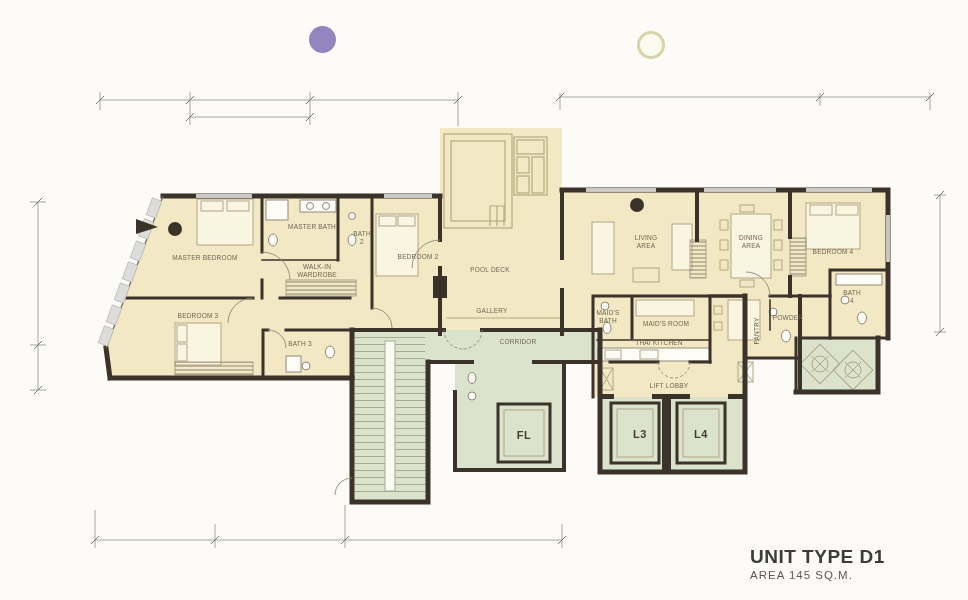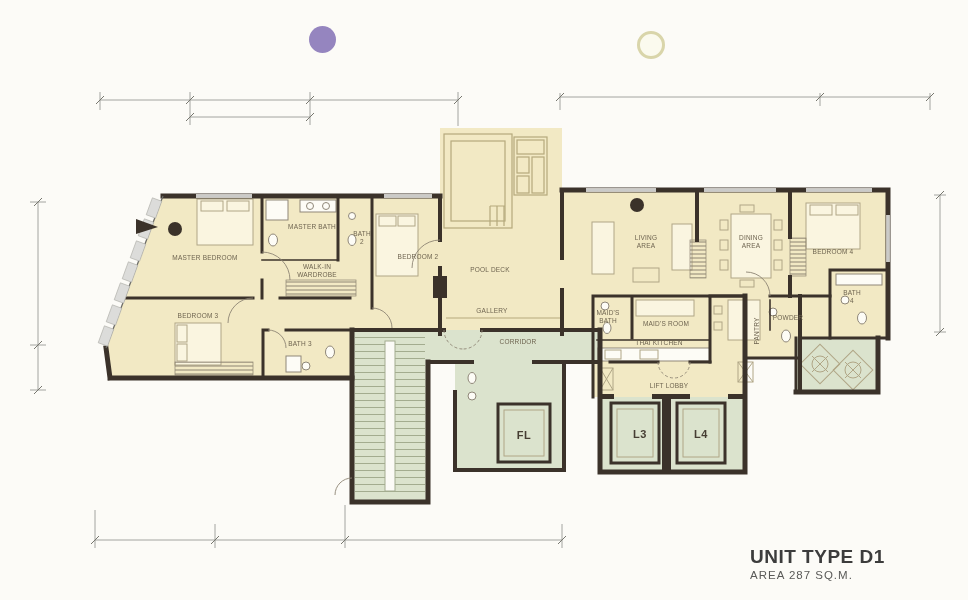--- a/index.html
+++ b/index.html
@@ -292,15 +292,15 @@
       <div class="room-label" style="left: 666px; top: 324px; transform: translate(-50%, -50%);">MAID'S ROOM</div>
       <div class="room-label" style="left: 659px; top: 343px; transform: translate(-50%, -50%);">THAI KITCHEN</div>
       <div class="room-label" style="left: 669px; top: 386px; transform: translate(-50%, -50%);">LIFT LOBBY</div>
       <div class="room-label lift" style="left: 524px; top: 436px; transform: translate(-50%, -50%);">FL</div>
       <div class="room-label lift" style="left: 636px; top: 435px; transform: translate(-50%, -50%); padding-left: 8px;">L3</div>
       <div class="room-label lift" style="left: 701px; top: 435px; transform: translate(-50%, -50%);">L4</div>
     </div>
 
   <div class="title-block">
     <div class="unit-type">UNIT TYPE D1</div>
-    <div class="unit-area">AREA 287 SQ.M.</div>
+    <div class="unit-area">AREA 145 SQ.M.</div>
   </div>
 </div>
 
 </body></html>

